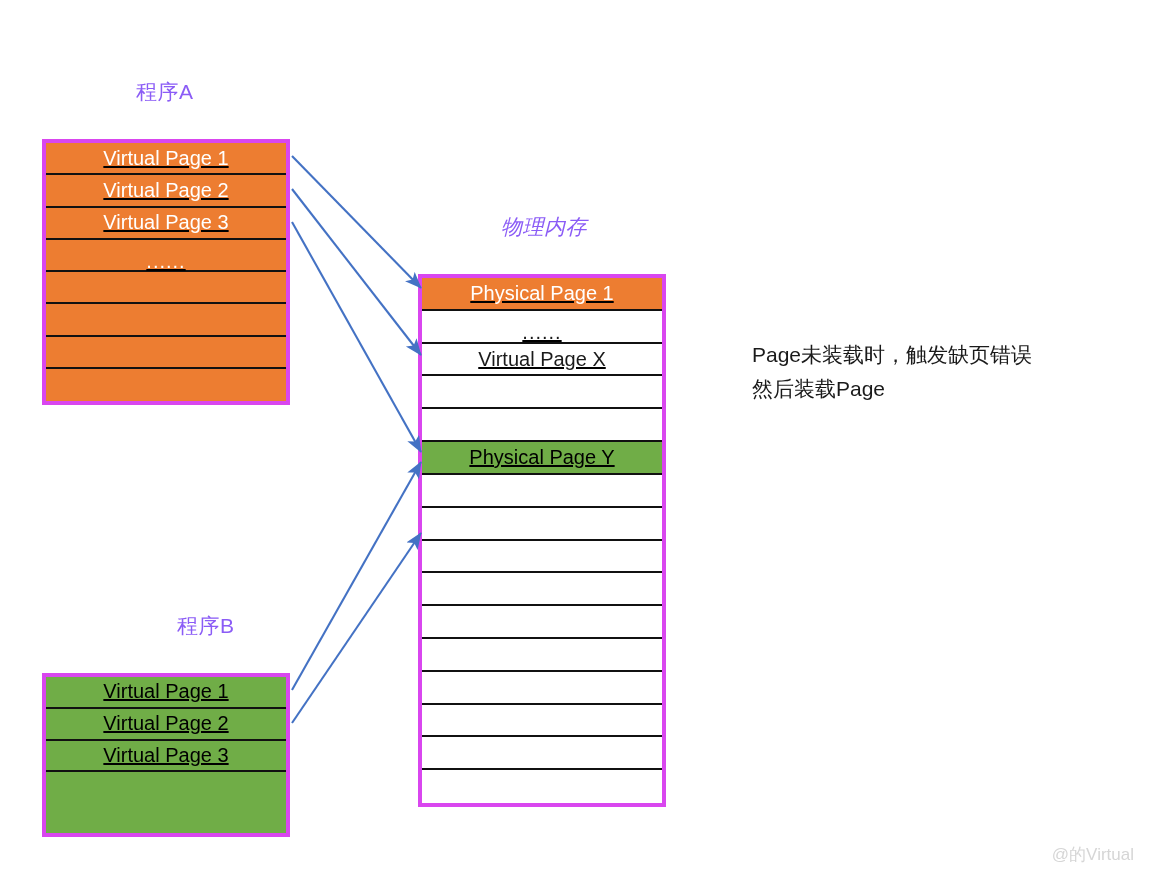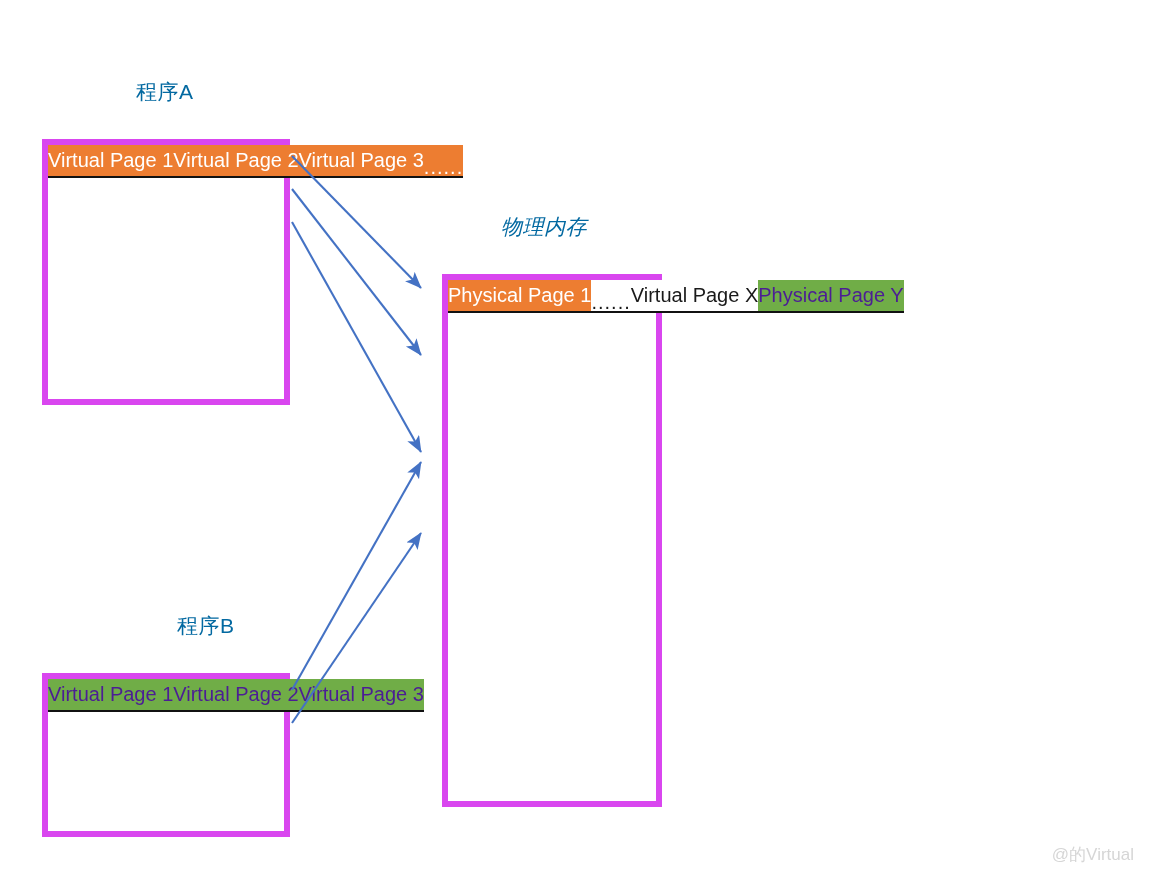--- a/index.html
+++ b/index.html
@@ -9,47 +9,48 @@
     font-family:"Liberation Sans","DejaVu Sans",sans-serif;
     position:relative;
     overflow:hidden;
   }
   .stage{position:absolute;left:0;top:0;width:1156px;height:890px;}
 
   
   .blk-title{
     position:absolute;
     font-size:21px;
-    color:#0369a1;
+    color:#8b5cf6;
     white-space:nowrap;
     letter-spacing:0.5px;
   }
 
   
   .memblock{
     position:absolute;
     box-sizing:border-box;
-    border:6px solid #d946ef;
+    border:4px solid #d946ef;
     display:flex;
-    flex-direction:row;
+    flex-direction:column;
+    text-decoration:underline;
   }
   .row{
     box-sizing:border-box;
     border-bottom:2px solid #111111;
     display:flex;
     align-items:center;
     justify-content:center;
     font-size:20px;
     white-space:nowrap;
     position:relative;
   }
   .row:last-child{border-bottom:none;}
 
   .row.filled-orange{background:#ED7D31;color:#ffffff;}
-  .row.filled-green{background:#70AD47;color:#4c1d95;}
+  .row.filled-green{background:#70AD47;color:#000000;}
   .row.blank-white{background:#ffffff;color:#1a1a1a;}
   .row.plain-white{background:#ffffff;}
 
   .row .dots{
     font-size:20px;
     letter-spacing:1px;
     line-height:1;
     position:relative;
     top:6px;
   }
@@ -57,21 +58,21 @@
   
   #program-a-block{left:42px;top:139px;width:248px;height:266px;}
   #program-a-block .row{height:33px;}
 
   
   #program-b-block{left:42px;top:673px;width:248px;height:164px;}
   #program-b-block .row{height:33px;}
   #program-b-block .row.tall{height:63px;}
 
   
-  #physical-memory-block{left:442px;top:274px;width:220px;height:533px;}
+  #physical-memory-block{left:418px;top:274px;width:248px;height:533px;}
   #physical-memory-block .row{height:33px;}
 
   
   .note{
     position:absolute;
     font-size:21px;
     color:#1a1a1a;
     line-height:34px;
     white-space:nowrap;
   }
@@ -189,20 +190,24 @@
       <span>Virtual Page 2</span>
     </div>
     <div class="row filled-green">
       <span>Virtual Page 3</span>
     </div>
     <div class="row filled-green tall">
       <span></span>
     </div>
   </div>
 
+  <div class="note" style="left:752px;top:338px;">
+    <div>Page未装载时，触发缺页错误</div>
+    <div>然后装载Page</div>
+  </div>
 
 
   <div id="watermark">@的Virtual</div>
 
   <svg id="arrow-layer" viewBox="0 0 1156 890">
     <defs>
       <marker id="ah" markerWidth="9" markerHeight="9" refX="7.6" refY="3.2" orient="auto" markerUnits="strokeWidth">
         <path d="M0,0 L8,3.2 L0,6.4 L1.9,3.2 z" fill="#4472C4"></path>
       </marker>
     </defs>

